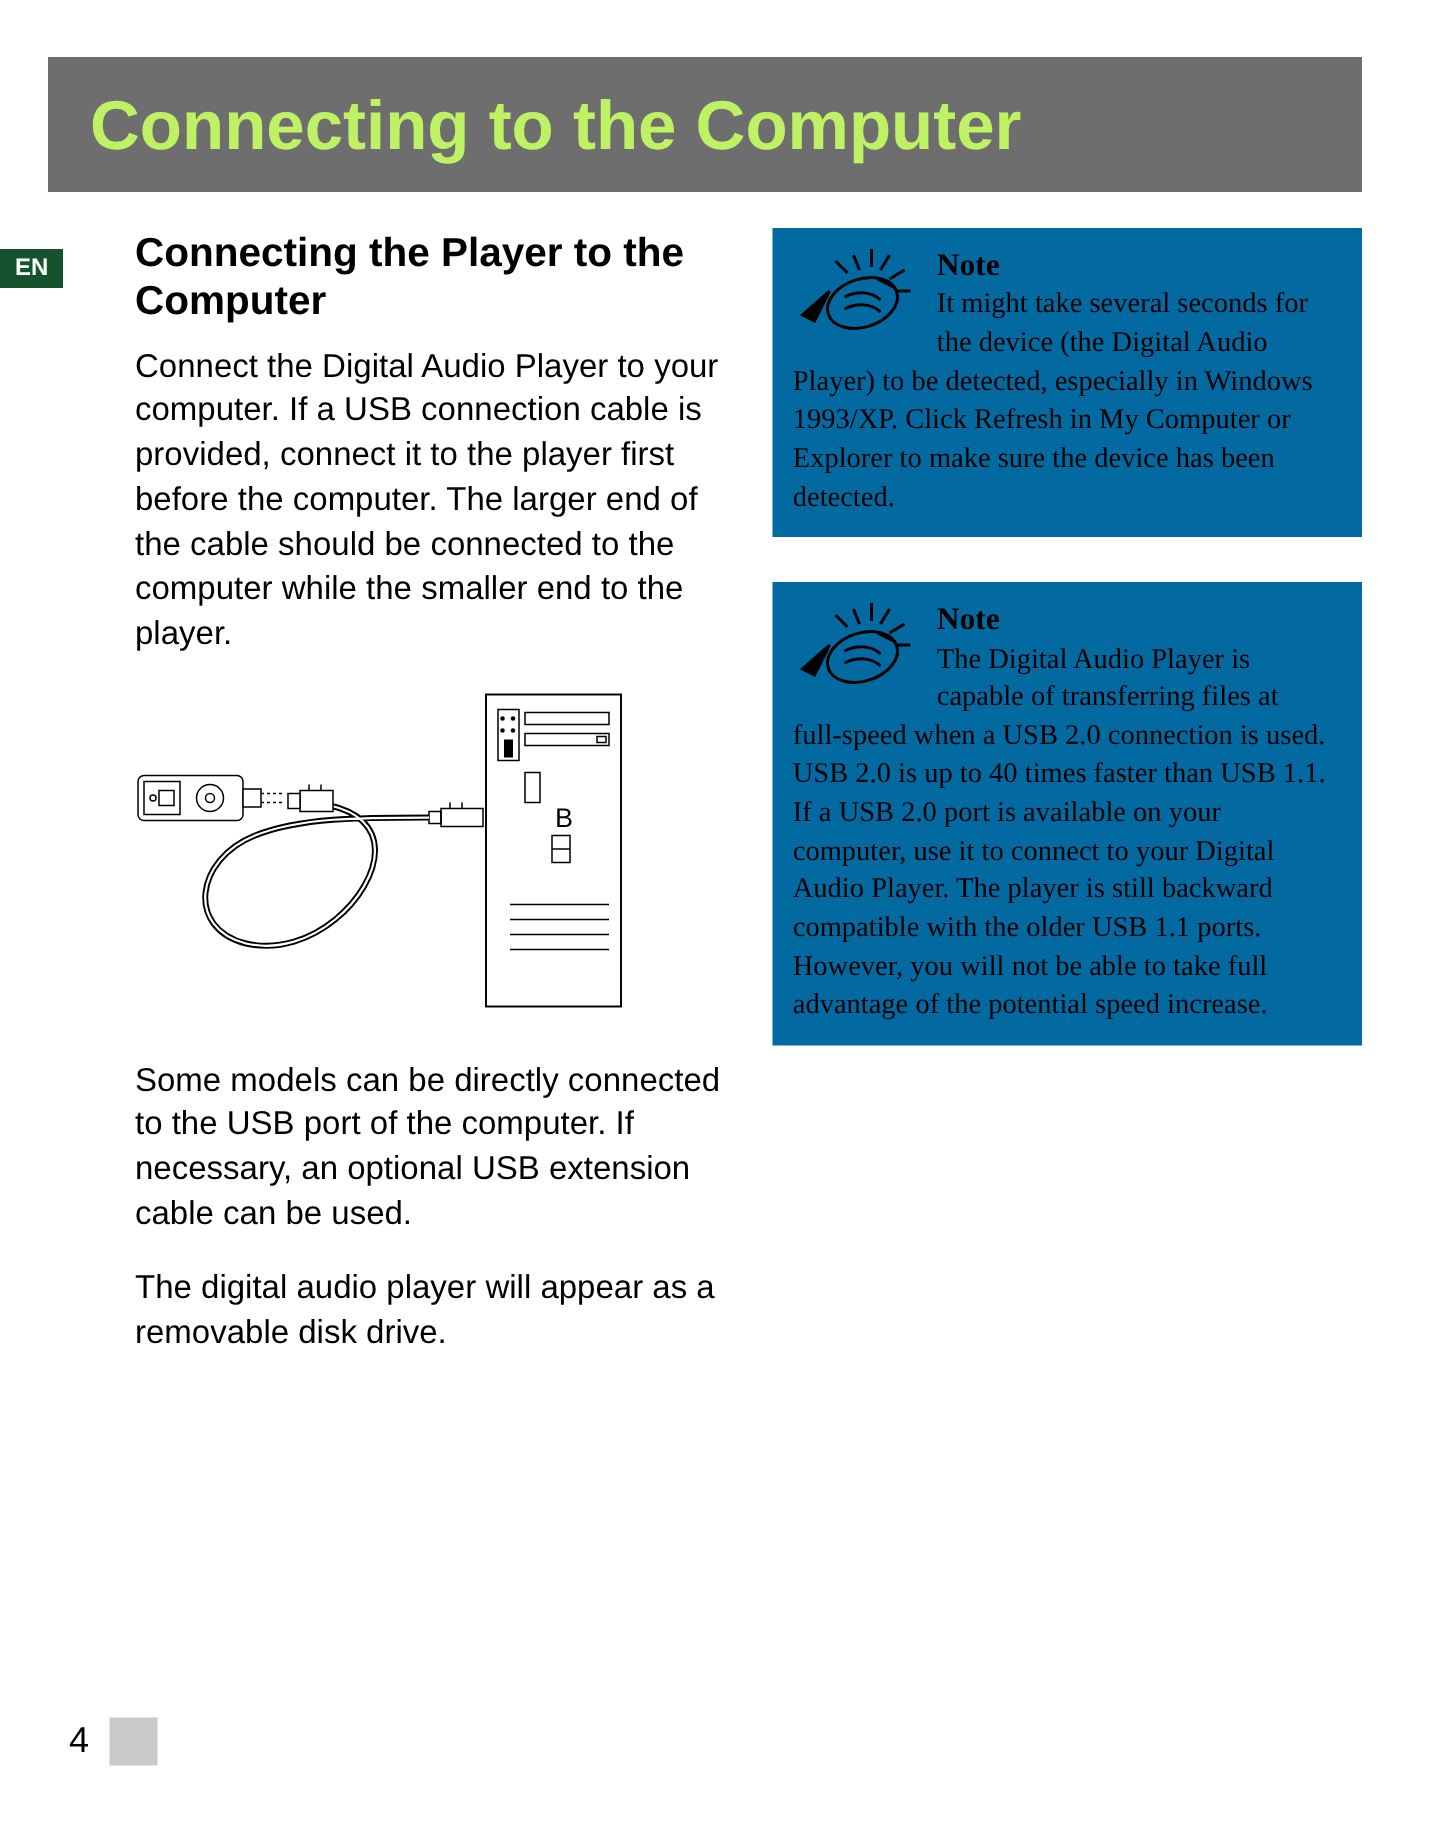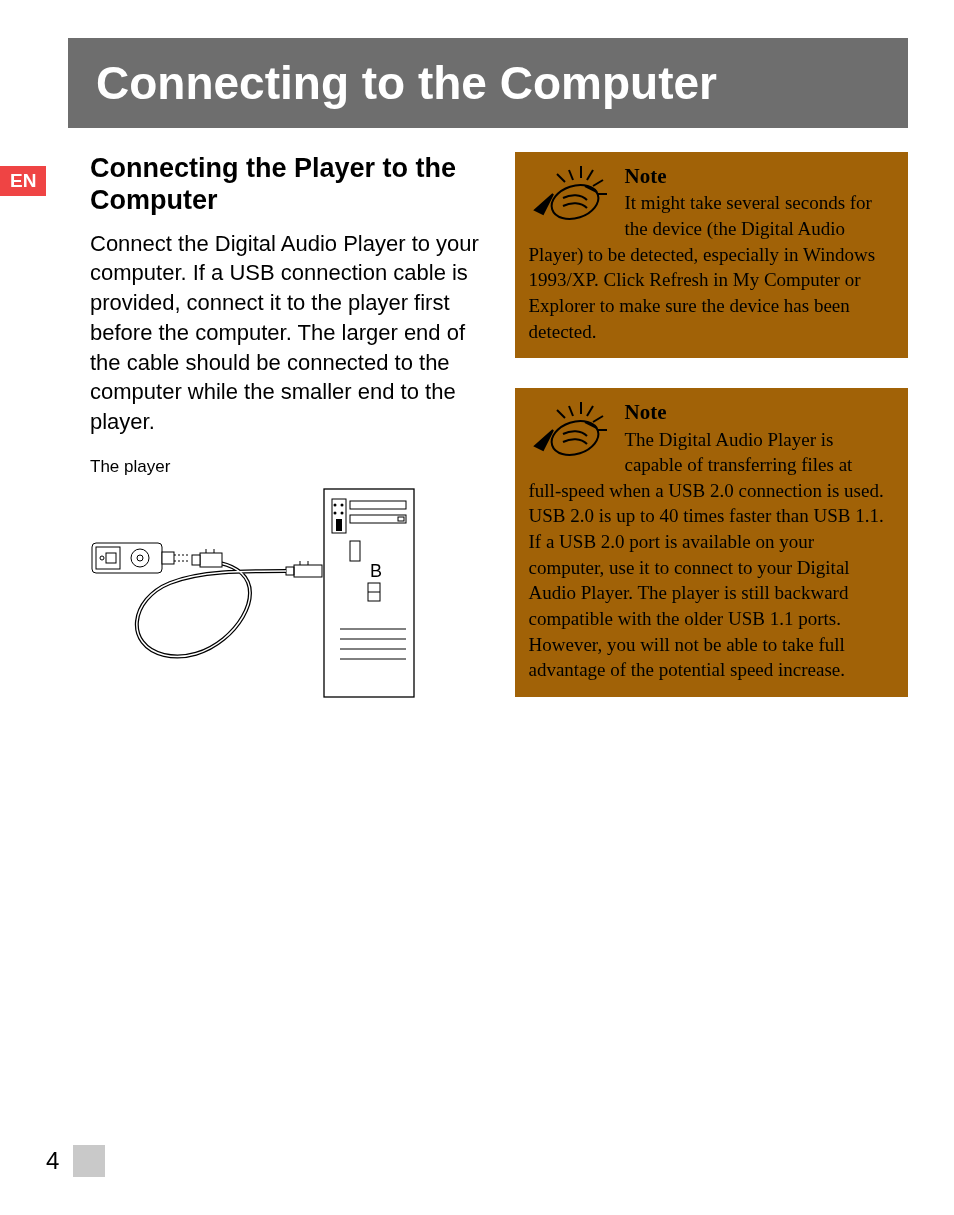--- a/index.html
+++ b/index.html
@@ -6,36 +6,36 @@
   body {
     width: 954px;
     height: 1215px;
     background: #fff;
     font-family: Arial, Helvetica, sans-serif;
     color: #000;
     position: relative;
   }
   .header-bar {
     background: #6e6e6e;
-    color: #ffffff;
+    color: #bef264;
     padding: 18px 28px;
-    margin: 38px 46px 24px 68px;
+    margin: 38px 46px 24px 32px;
   }
   .header-bar h1 {
     font-size: 46px;
     font-weight: 700;
   }
   .lang-badge {
     position: absolute;
     left: 0;
     top: 166px;
-    background: #ef4444;
+    background: #14532d;
     color: #fff;
     font-weight: 700;
-    font-size: 19px;
+    font-size: 16px;
     padding: 4px 10px;
   }
   .content {
     display: flex;
     gap: 31px;
     padding: 0 46px 0 90px;
   }
   .col { flex: 1; }
   .col-left { max-width: 400px; }
   .col-right { max-width: 400px; }
@@ -54,21 +54,21 @@
     font-size: 17px;
     margin-bottom: 6px;
   }
   .diagram-box {
     width: 330px;
     height: 220px;
     margin-bottom: 28px;
     position: relative;
   }
   .note-box {
-    background: #a16207;
+    background: #0369a1;
     padding: 10px 20px 14px 14px;
     margin-bottom: 30px;
     font-family: "Comic Sans MS", cursive;
     font-size: 19px;
     line-height: 1.35;
     position: relative;
     min-height: 100px;
   }
   .note-icon-wrap {
     float: left;
@@ -101,21 +101,20 @@
   <h1>Connecting to the Computer</h1>
 </div>
 
 <div class="lang-badge">EN</div>
 
 <div class="content">
   <div class="col col-left">
     <h2 class="subheading">Connecting the Player to the Computer</h2>
     <p class="body-text">Connect the Digital Audio Player to your computer. If a USB connection cable is provided, connect it to the player first before the computer. The larger end of the cable should be connected to the computer while the smaller end to the player.</p>
 
-    <div class="caption">The player</div>
     <div class="diagram-box">
       <svg viewBox="0 0 330 220" width="330" height="220">
 
         <rect x="234" y="6" width="90" height="208" fill="none" stroke="#000" stroke-width="1.3"></rect>
         <rect x="242" y="16" width="14" height="34" fill="none" stroke="#000"></rect>
         <circle cx="245" cy="22" r="1.5" fill="#000"></circle>
         <circle cx="252" cy="22" r="1.5" fill="#000"></circle>
         <circle cx="245" cy="30" r="1.5" fill="#000"></circle>
         <circle cx="252" cy="30" r="1.5" fill="#000"></circle>
         <rect x="246" y="36" width="6" height="12" fill="#000"></rect>
@@ -150,20 +149,22 @@
         <circle cx="12" cy="75" r="2" fill="none" stroke="#000"></circle>
         <rect x="16" y="70" width="10" height="10" fill="none" stroke="#000"></rect>
         <circle cx="50" cy="75" r="9" fill="none" stroke="#000"></circle>
         <circle cx="50" cy="75" r="3" fill="none" stroke="#000"></circle>
         <rect x="72" y="69" width="12" height="12" fill="#fff" stroke="#000"></rect>
         <line x1="84" y1="72" x2="100" y2="72" stroke="#000" stroke-dasharray="2 2"></line>
         <line x1="84" y1="78" x2="100" y2="78" stroke="#000" stroke-dasharray="2 2"></line>
       </svg>
     </div>
 
+    <p class="body-text">Some models can be directly connected to the USB port of the computer. If necessary, an optional USB extension cable can be used.</p>
+    <p class="body-text">The digital audio player will appear as a removable disk drive.</p>
   </div>
 
   <div class="col col-right">
 
     <div class="note-box">
       <div class="note-icon-wrap">
         <svg viewBox="0 0 96 72" width="96" height="72">
           <g stroke="#000" fill="none" stroke-width="2">
             <ellipse cx="52" cy="46" rx="24" ry="16" transform="rotate(-18 52 46)"></ellipse>
             <path d="M30 38 L12 54 L20 58 Z" fill="#000"></path>

